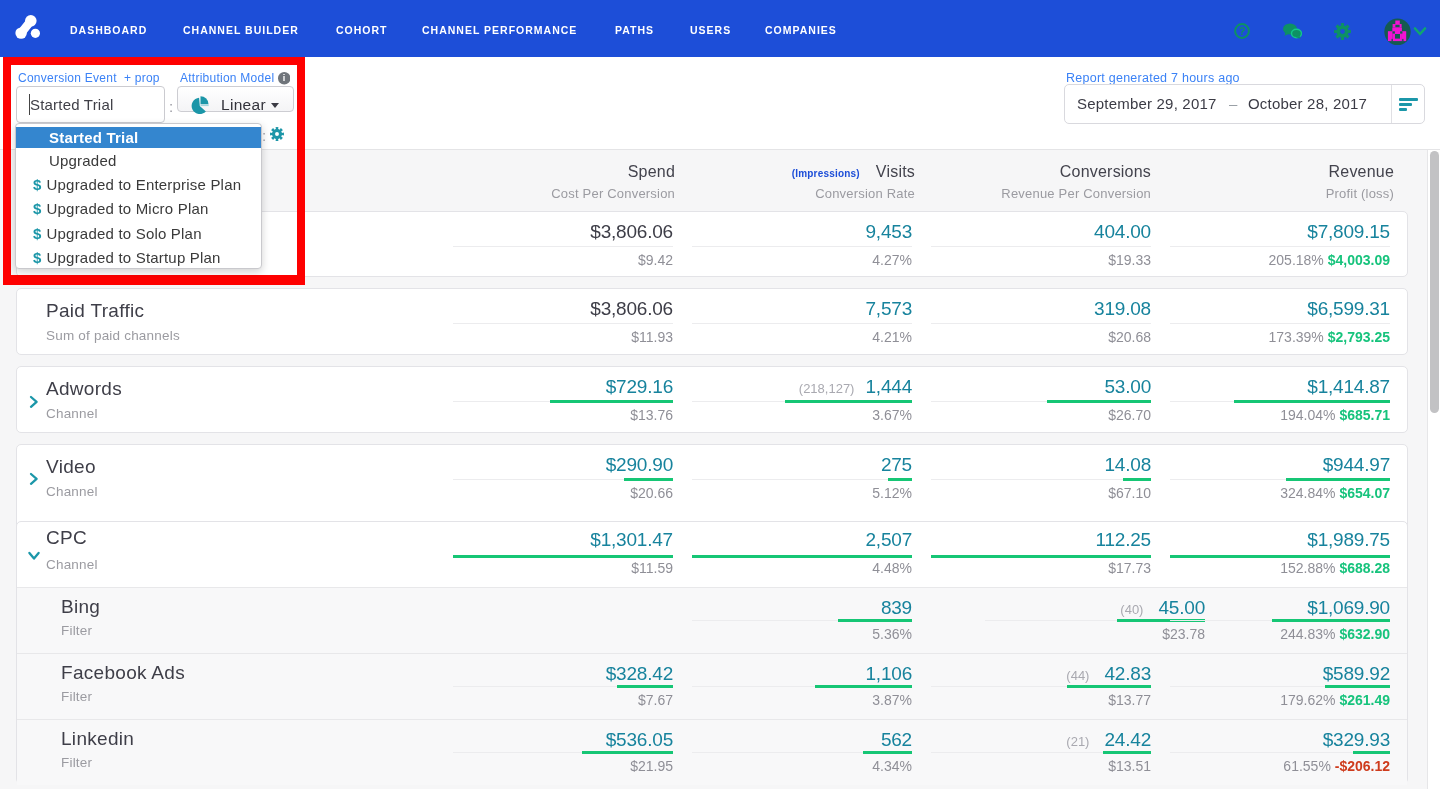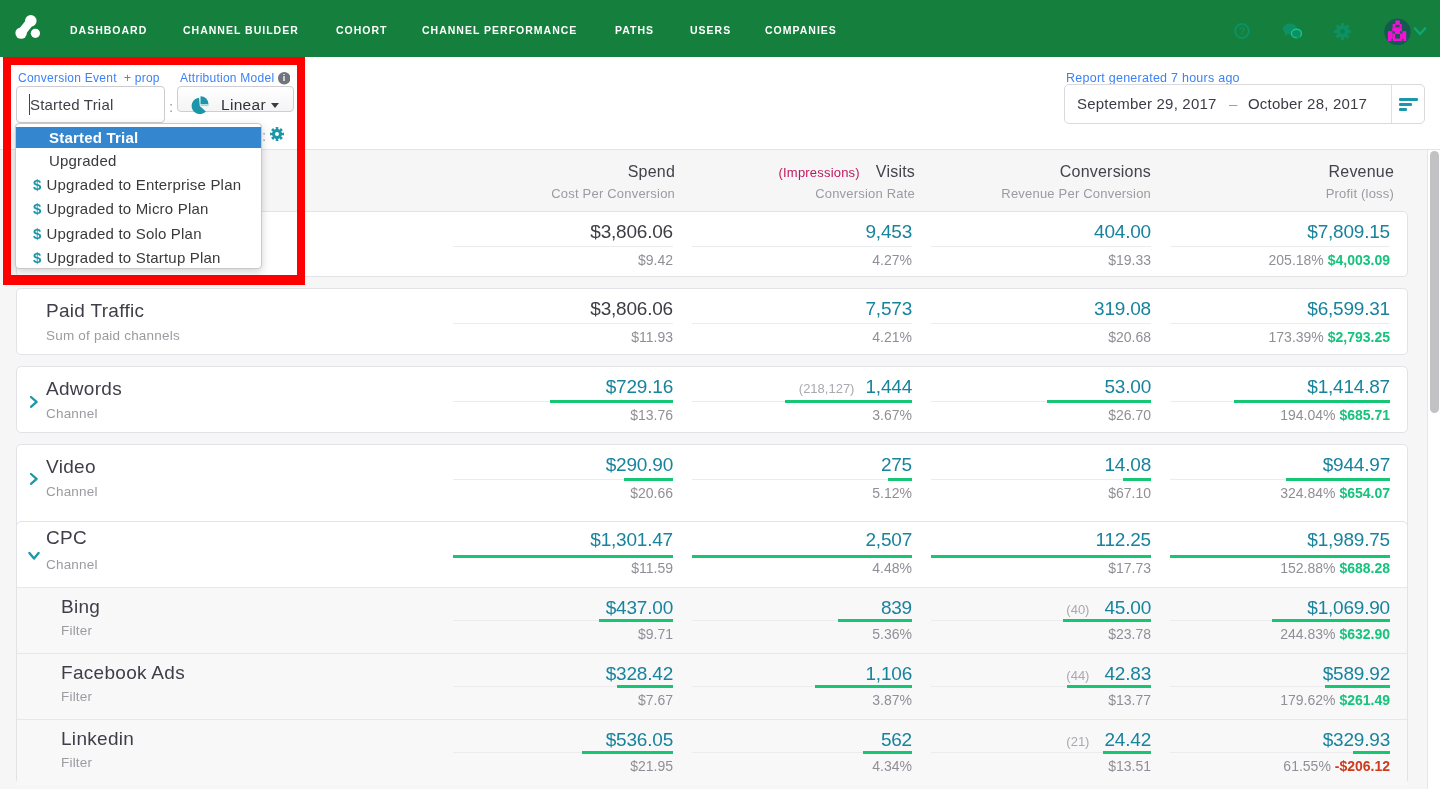--- a/index.html
+++ b/index.html
@@ -1,42 +1,42 @@
 <!DOCTYPE html>
 <html><head>
 <meta charset="utf-8">
 <style>
 * { margin:0; padding:0; box-sizing:border-box; }
 html,body { width:1440px; height:789px; overflow:hidden; }
 body { font-family:"Liberation Sans", sans-serif; background:#fff; }
 #app { position:relative; width:1440px; height:789px; overflow:hidden; }
 
 
-#nav { position:absolute; left:0; top:0; width:1440px; height:57px; background:#15803d; }
+#nav { position:absolute; left:0; top:0; width:1440px; height:57px; background:#1d4ed8; }
 #nav .menu { position:absolute; top:2px; height:57px; line-height:57px; color:#fff; font-size:10.5px; font-weight:bold; letter-spacing:1.0px; white-space:nowrap; }
 #logo { position:absolute; }
 
 
 .navic { position:absolute; top:0; }
 
 
 #toolbar { position:absolute; left:0; top:57px; width:1440px; height:93px; background:#fff; border-bottom:1px solid #e4e4e6; }
 .glabel { position:absolute; color:#3b82f6; font-size:12px; letter-spacing:0.25px; white-space:nowrap; }
 #repgen { left:1066px; top:14px; font-size:12.5px; }
 #datebox { position:absolute; left:1064px; top:27px; width:361px; height:40px; background:#fff; border:1px solid #d9d9de; border-radius:5px; }
 #datebox .dt { position:absolute; top:0; height:38px; line-height:38px; font-size:15px; color:#3b3b45; letter-spacing:0.2px; }
 #datebox .divider { position:absolute; right:32px; top:0; width:1px; height:38px; background:#e0e0e4; }
 
 
 #content { position:absolute; left:0; top:150px; width:1440px; height:639px; background:#f6f6f7; }
 
 
 .hmain { position:absolute; font-size:16px; color:#43434d; letter-spacing:0.2px; text-align:right; width:260px; }
 .hsub  { position:absolute; font-size:13px; color:#9b9ba1; letter-spacing:0.2px; text-align:right; width:260px; }
-.himp  { font-size:13px; color:#be185d; letter-spacing:0.2px; margin-right:16px; }
+.himp  { font-size:10px; color:#1d4ed8; letter-spacing:0.2px; margin-right:16px;font-weight:bold; }
 
 
 .card { position:absolute; left:16px; width:1392px; background:#fff; border:1px solid #e3e3e7; border-radius:5px; }
 .srow { position:absolute; left:0; width:1390px; background:#f8f8f9; border-top:1px solid #e8e8ea; }
 .nm { position:absolute; font-size:19px; line-height:22px; color:#3e3e48; letter-spacing:0.3px; white-space:nowrap; }
 .nsub { position:absolute; font-size:13.5px; color:#9b9ba1; letter-spacing:0.2px; white-space:nowrap; }
 .chev { position:absolute; } .chev svg { display:block; }
 .cell { position:absolute; width:220px; height:67px; top:0; }
 .sep { position:absolute; left:0; top:34px; width:220px; height:1px; background:#ececee; }
 .bar { position:absolute; right:0; top:33px; height:3px; background:#16c675; }
@@ -243,33 +243,27 @@
     <div class="cell" style="left:1153px;">
         <div class="sep"></div>
         <div class="bar" style="width:220px;"></div>
         <div class="mv">$1,989.75</div>
         <div class="sv">152.88% <span class="pos">$688.28</span></div>
       </div>
 
     <div class="srow" style="top:65px; height:66px;">
       <div class="nm" style="left:44px;">Bing</div>
       <div class="nsub" style="left:44px;">Filter</div>
-      <div class="cell" style="left:436px;">
-          <div class="sep"></div>
-          <div class="bar" style="width:74px;"></div>
-          <div class="mv">$437.00</div>
-          <div class="sv">$9.71</div>
-        </div>
       <div class="cell" style="left:675px;">
           <div class="sep"></div>
           <div class="bar" style="width:74px;"></div>
           <div class="mv">839</div>
           <div class="sv">5.36%</div>
         </div>
-      <div class="cell" style="left:914px;">
+      <div class="cell" style="left:968px;">
           <div class="sep"></div>
           <div class="bar" style="width:88px;"></div>
           <div class="mv"><span class="ann" style="margin-right:15px;">(40)</span>45.00</div>
           <div class="sv">$23.78</div>
         </div>
       <div class="cell" style="left:1153px;">
           <div class="sep"></div>
           <div class="bar" style="width:118px;"></div>
           <div class="mv">$1,069.90</div>
           <div class="sv">244.83% <span class="pos">$632.90</span></div>

